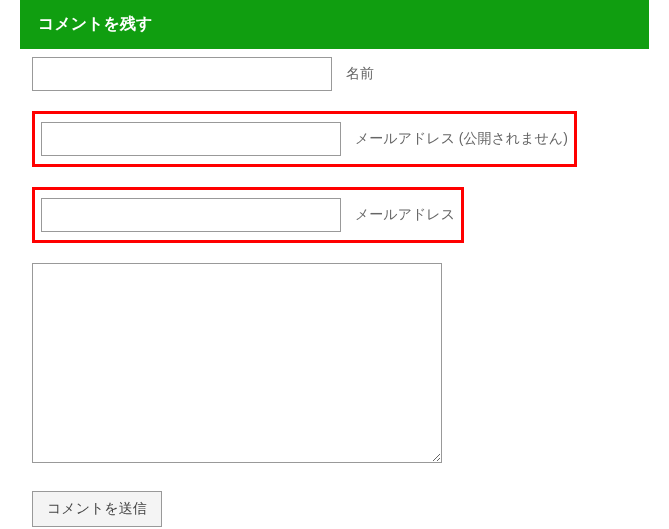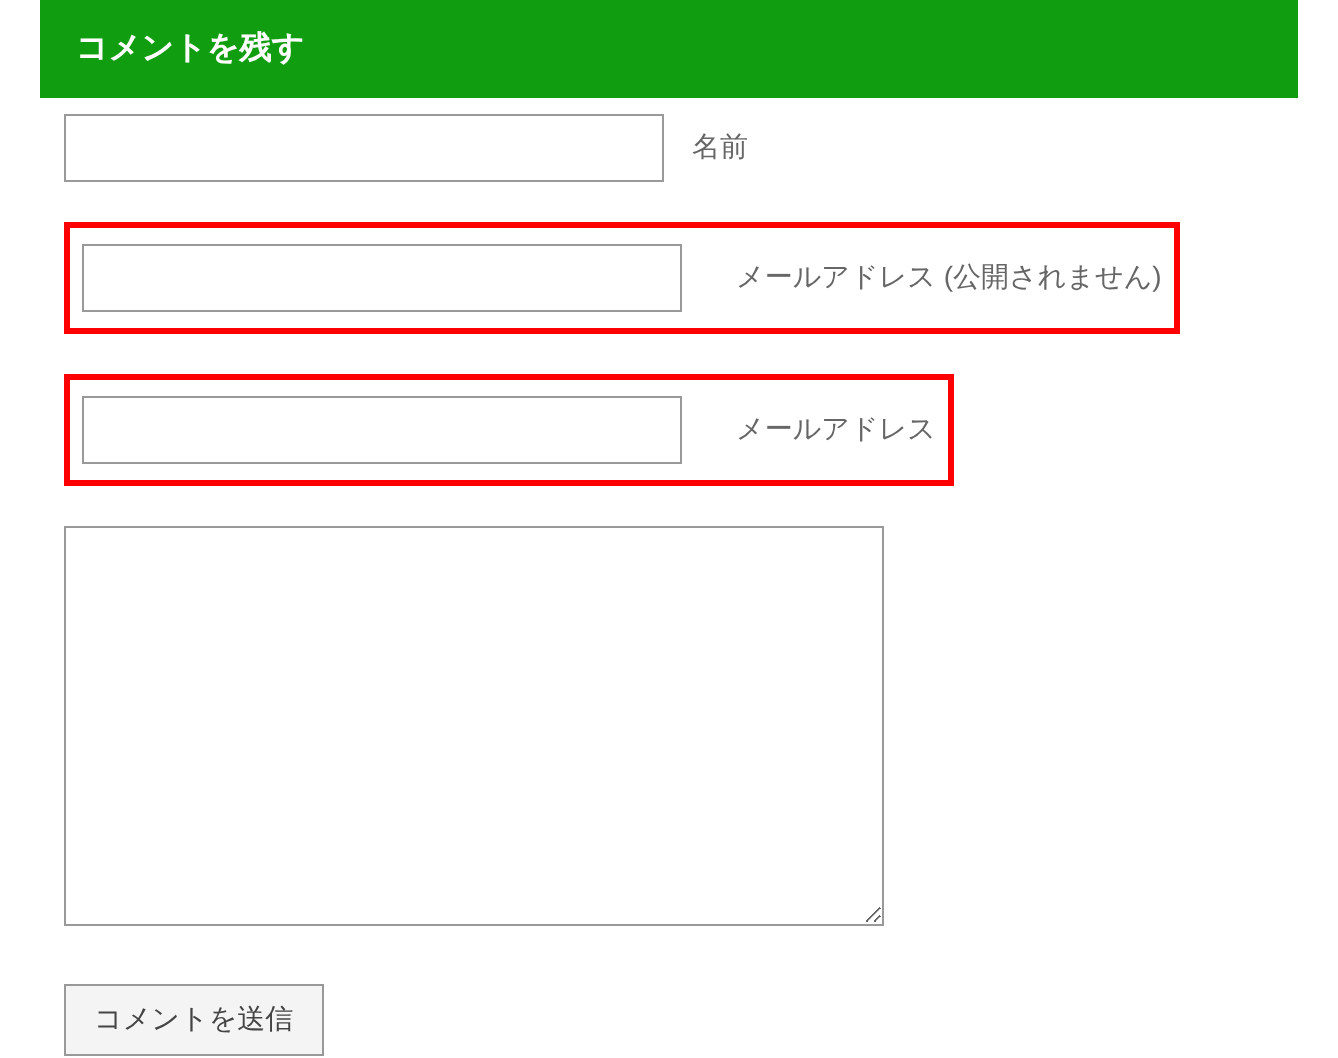--- a/index.html
+++ b/index.html
@@ -38,21 +38,20 @@
   .form-row .label {
     margin-left: 14px;
     color: #666;
     font-size: 14px;
   }
   .highlight {
     border: 3px solid #ff0000;
     padding: 8px 6px 8px 6px;
     display: inline-flex;
     align-items: center;
-    gap: 13px;
   }
   .highlight input[type="text"] {
     margin-left: 0;
   }
   .email-row .highlight { width: auto; }
   .textarea-wrap {
     margin-left: 12px;
     margin-bottom: 24px;
   }
   textarea {

